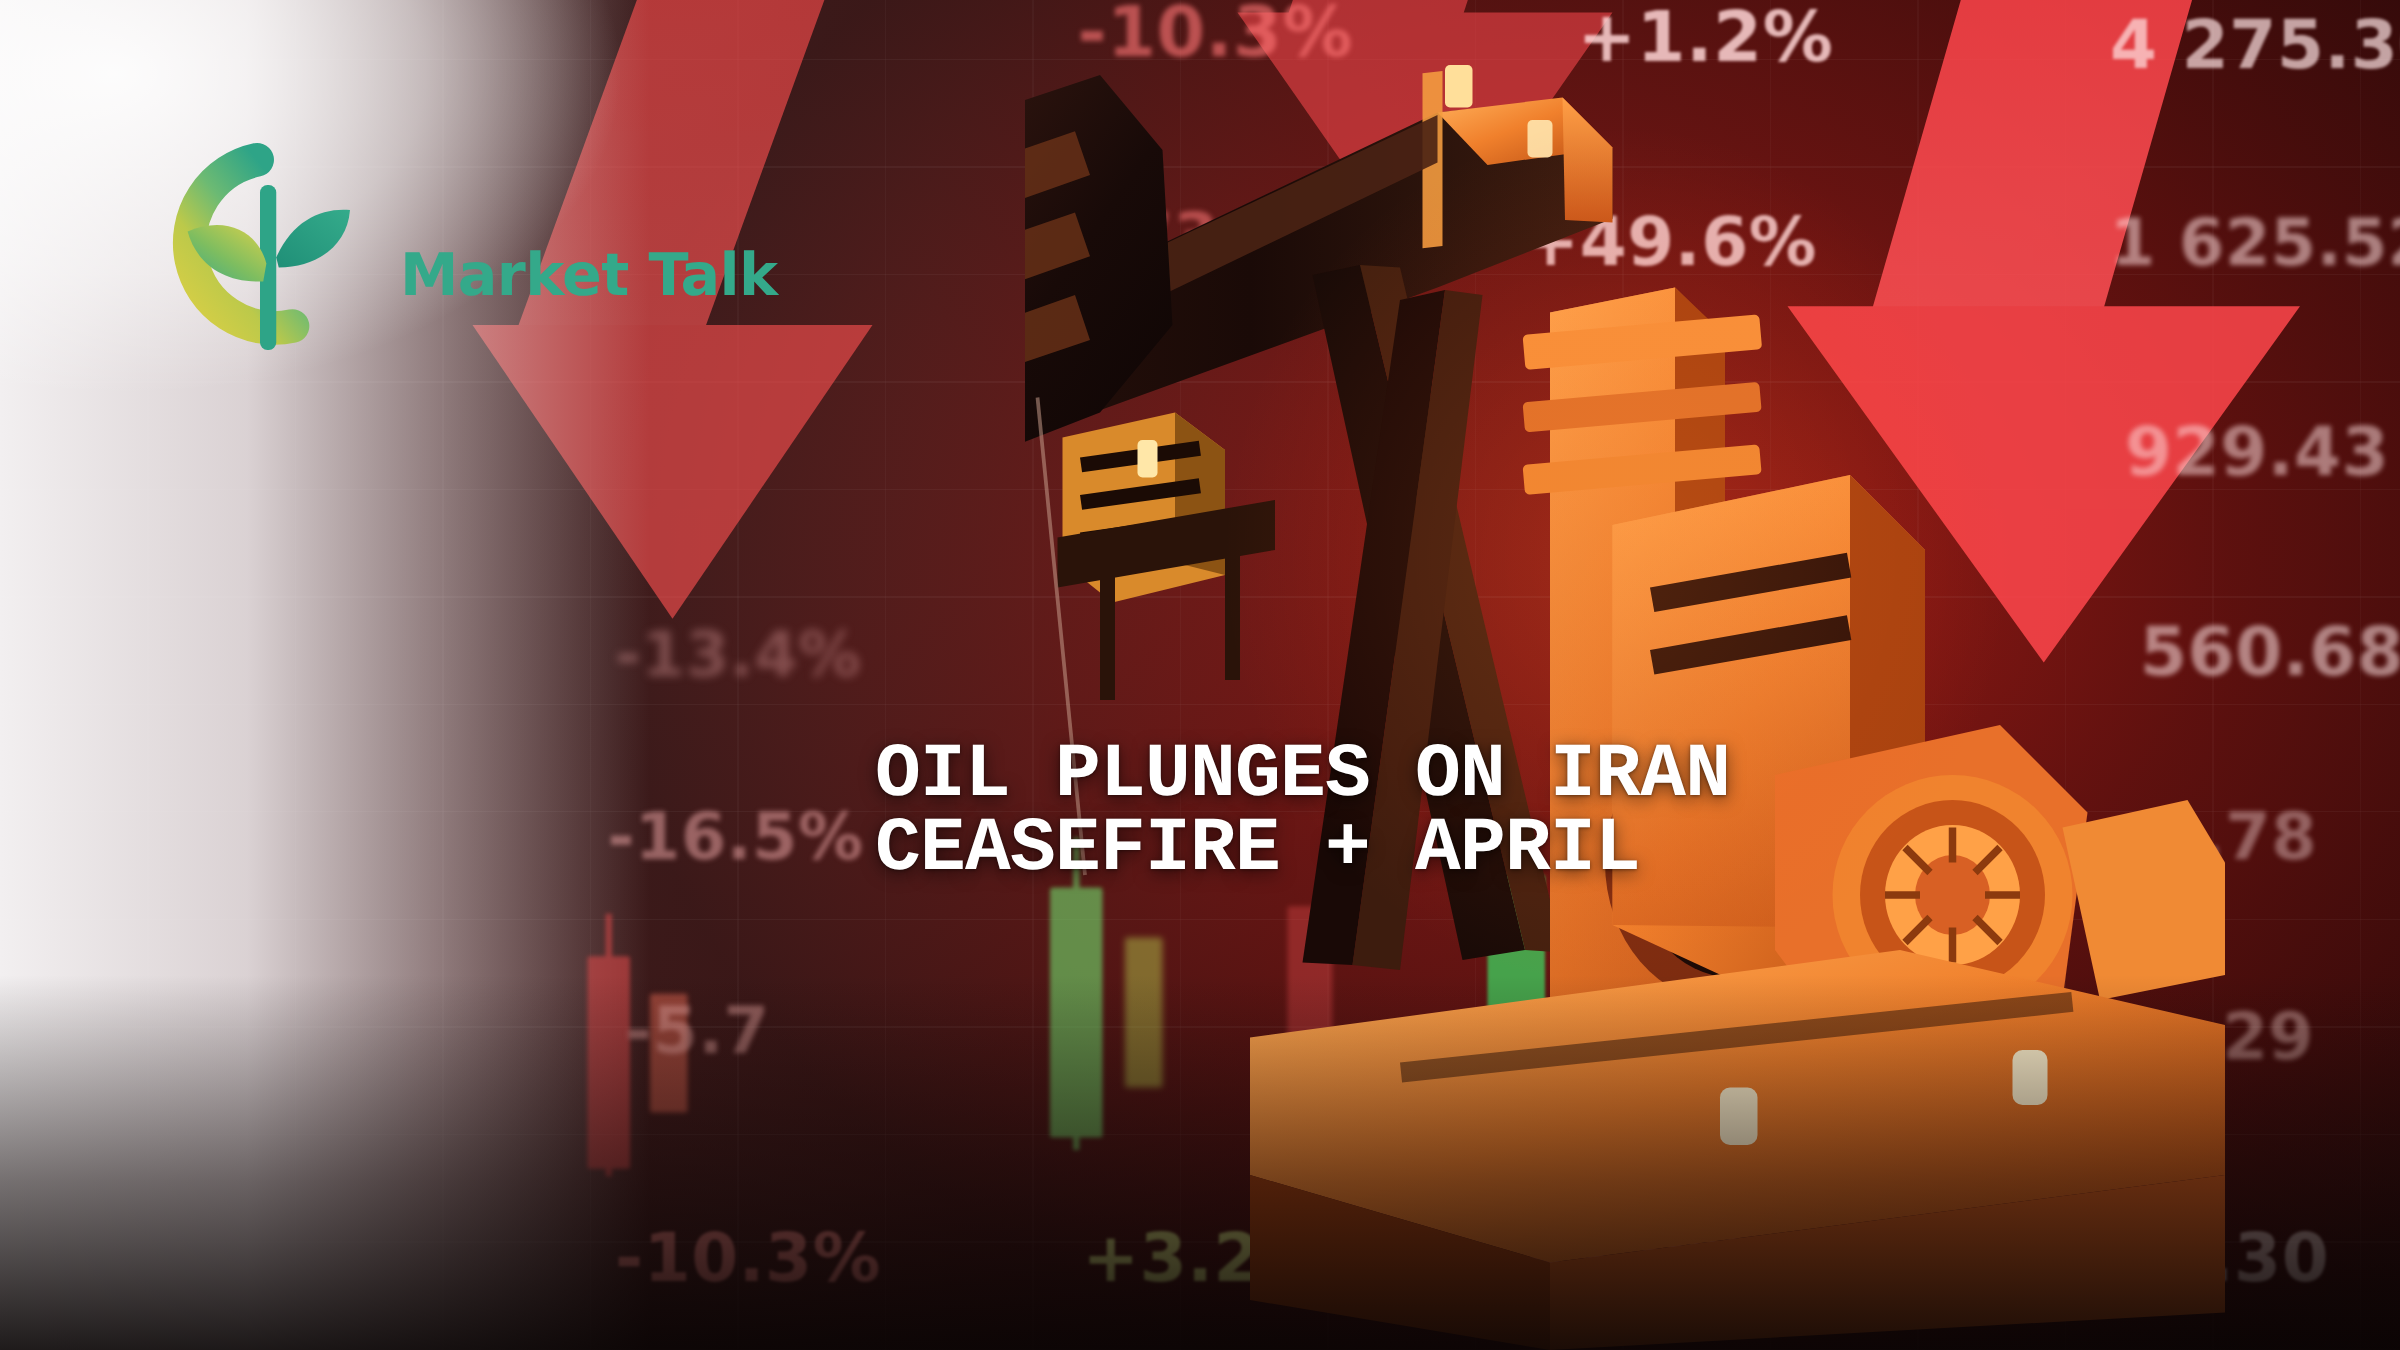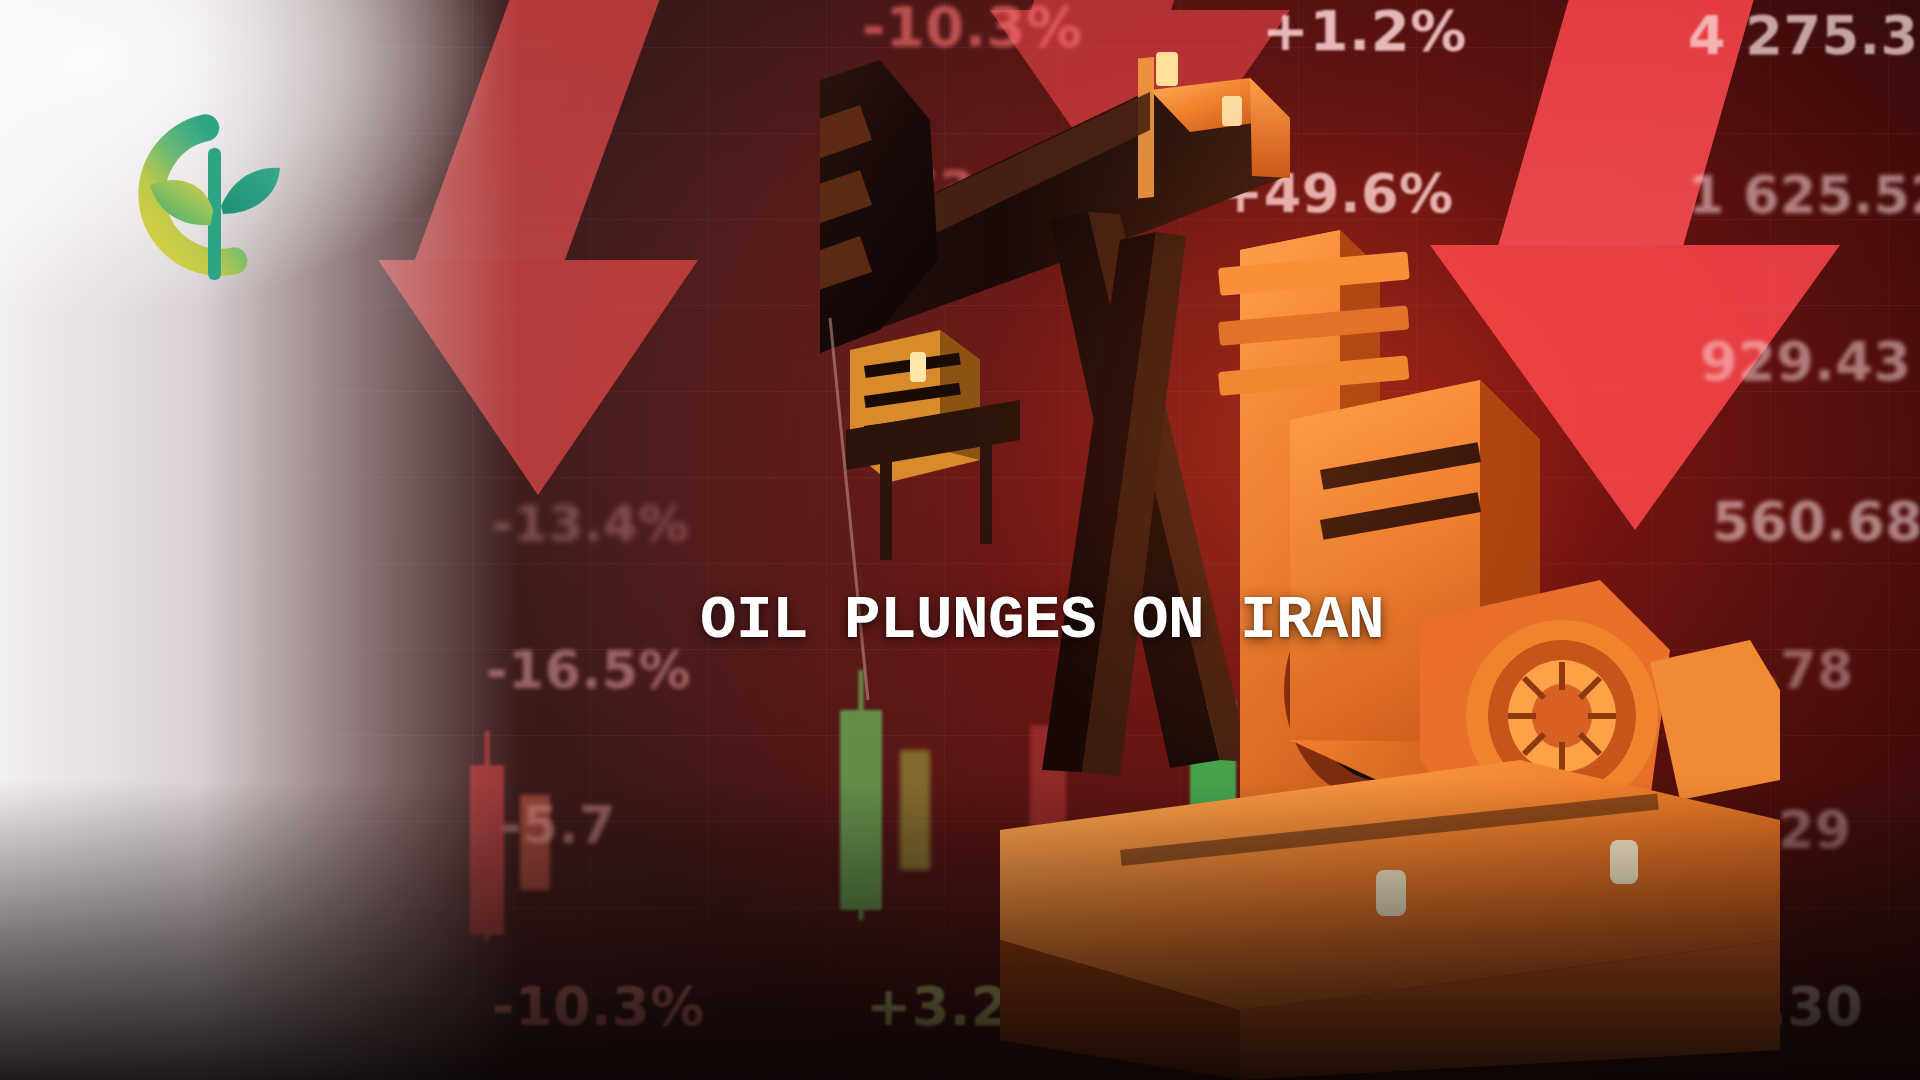--- a/index.html
+++ b/index.html
@@ -338,19 +338,21 @@
         <path d="M98,18
                  A66,66 0 1 0 98,154" fill="none" stroke="url(#gRing)" stroke-width="27" stroke-linecap="round" transform="rotate(-12 90 86)"></path>
 
         <rect x="86" y="38" width="13" height="132" rx="6" fill="#2ea487"></rect>
 
         <path d="M86,118 C52,116 34,96 30,72 C62,62 86,78 90,104 Z" fill="url(#gLeafL)" transform="rotate(-6 60 92)"></path>
 
         <path d="M99,96 C112,66 136,56 158,58 C156,86 132,104 101,104 Z" fill="url(#gLeafR)"></path>
       </svg>
     </div>
+    <div class="logo-text">Market Talk</div>
   </div>
 
   <div class="headline">
     <span class="ln">OIL PLUNGES ON IRAN</span>
+    <span class="ln">CEASEFIRE + APRIL</span>
   </div>
 
 </div>
 
 </body></html>

